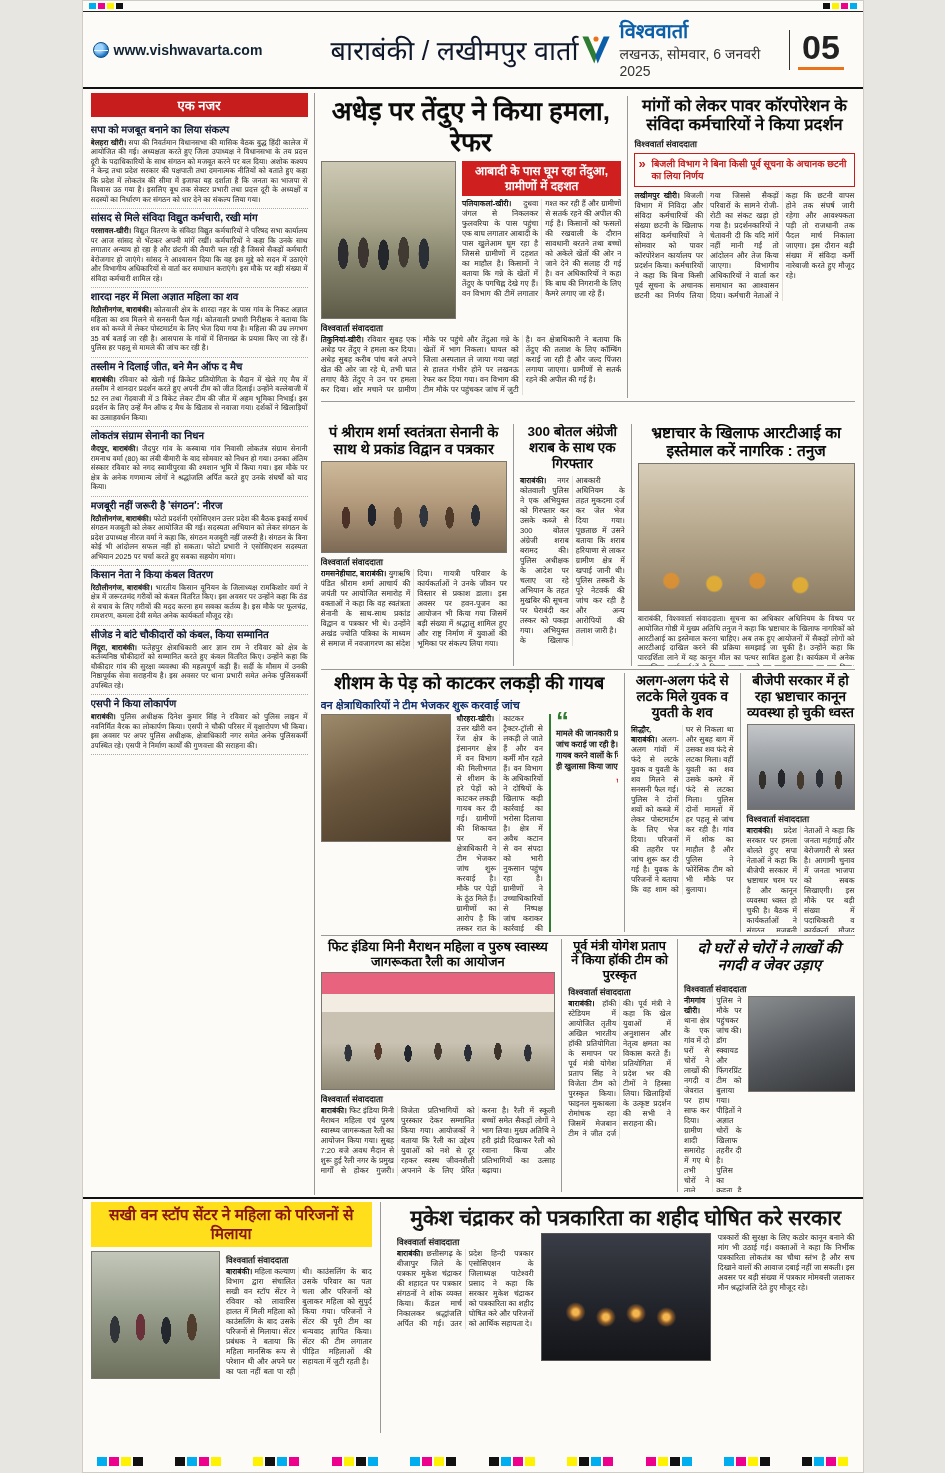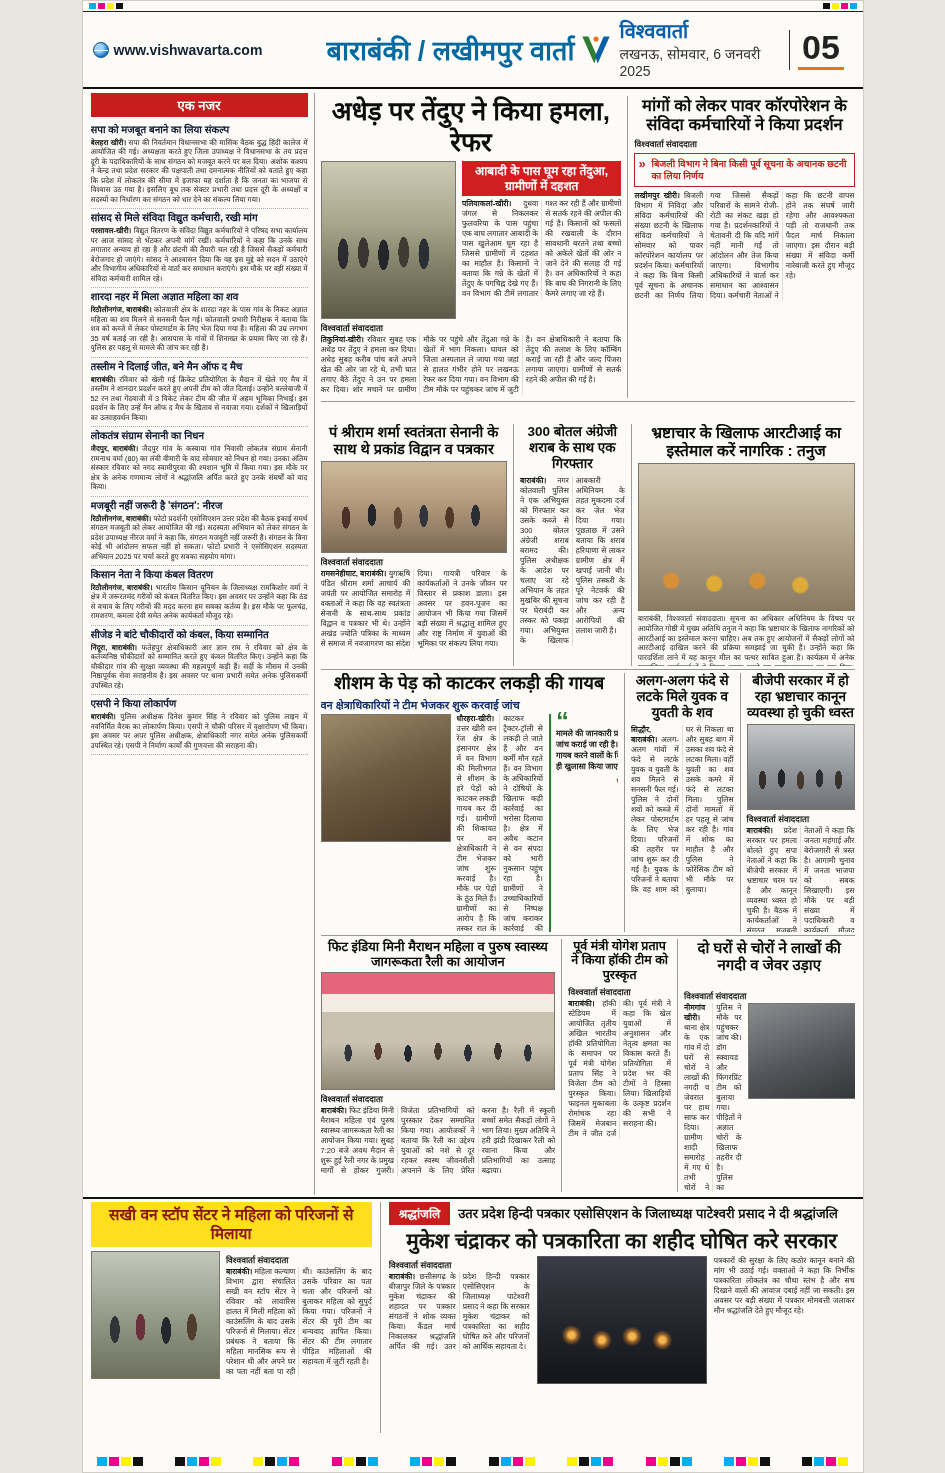--- a/index.html
+++ b/index.html
@@ -9,21 +9,21 @@
 
   
   .topmarks { height:10px; display:flex; justify-content:space-between; padding:2px 6px; }
   .mkgrp { display:flex; gap:2px; }
   .mk { width:7px; height:6px; }
   .c{background:#00aeef}.m{background:#ec008c}.y{background:#fff200}.k{background:#111}
   .masthead { height:78px; border-top:1px solid #222; border-bottom:2px solid #111; display:flex; align-items:center; padding:4px 10px; }
   .site { display:flex; align-items:center; gap:5px; width:230px; font-weight:bold; font-size:14px; color:#123; cursor:pointer; }
   .globe { width:16px; height:16px; border-radius:50%; background:radial-gradient(circle at 35% 35%, #9fd4ff 0 30%, #1b74c0 70%); border:1px solid #0d4d85; position:relative; }
   .globe:after{content:""; position:absolute; left:0; right:0; top:7px; height:1px; background:#e8f4ff;}
-  .section-title { flex:1; text-align:center; font-size:27px; font-weight:bold; letter-spacing:0; color:#0369a1; }
+  .section-title { flex:1; text-align:right; font-size:27px; font-weight:normal; letter-spacing:0; color:#0f172a; }
   .brandblock { display:flex; align-items:center; gap:7px; width:210px; justify-content:flex-start; }
   .vlogo { width:34px; height:34px; flex:none; }
   .brandname { font-size:20px; font-weight:bold; color:#0b5ea8; line-height:1; }
   .edition { font-size:14px; color:#333; margin-top:3px; }
   .pagenum-block { width:64px; border-left:1.5px solid #333; text-align:center; }
   .pagenum { font-size:34px; font-weight:bold; color:#222; line-height:1; }
   .pagenum-bar { height:3px; width:46px; background:#e8731a; margin:3px auto 0; }
 
   
   .content { display:flex; height:1106px; padding:4px 8px 0; gap:6px; }
@@ -124,26 +124,26 @@
     radial-gradient(ellipse 6px 14px at 8% 55%, #32343c 60%, transparent 62%),
     radial-gradient(ellipse 6px 14px at 22% 52%, #54392c 60%, transparent 62%),
     radial-gradient(ellipse 6px 14px at 36% 56%, #22262e 60%, transparent 62%),
     radial-gradient(ellipse 6px 14px at 50% 52%, #463a30 60%, transparent 62%),
     radial-gradient(ellipse 6px 14px at 64% 55%, #2a2e36 60%, transparent 62%),
     radial-gradient(ellipse 6px 14px at 78% 52%, #3c332a 60%, transparent 62%),
     radial-gradient(ellipse 6px 14px at 92% 55%, #2e3138 60%, transparent 62%);}
   .hockey { flex:21%; }
   .hockey .hl { font-size:12.5px; }
   .theft { flex:34%; }
-  .theft .hl { font-size:15px; margin-bottom:16px; }
+  .theft .hl { font-size:15px; margin-bottom:9px;font-style:italic; }
   .theft-body { display:flex; gap:6px; }
   .ph-dark { width:140px; height:96px; flex:none; background:linear-gradient(160deg,#8a8d90 0%,#55585c 50%,#2e3033 100%); }
 
   
-  .bottom { display:flex; height:236px; padding:3px 8px 0; gap:8px; border-top:2px solid #111; margin-top:2px; }
+  .bottom { display:flex; height:236px; padding:3px 8px 0; gap:16px; border-top:2px solid #111; margin-top:2px; }
   .sakhi { width:38%; border-right:1px solid #999; padding-right:8px; overflow:hidden; }
   .sakhi-hl { background:#ffdf1b; color:#8a1515; font-weight:bold; font-size:15.5px; text-align:center; padding:4px 6px; line-height:1.2; }
   .sakhi-body { display:flex; gap:6px; margin-top:4px; }
   .ph-outdoor { width:46%; height:128px; flex:none; background:linear-gradient(180deg,#c3c7ba 0%,#9aa08e 45%,#6c705d 100%); position:relative;}
   .ph-outdoor:after{content:""; position:absolute; inset:26% 8% 10% 8%; background:
     radial-gradient(ellipse 8px 22px at 12% 55%, #303338 60%, transparent 62%),
     radial-gradient(ellipse 8px 22px at 36% 52%, #69323b 60%, transparent 62%),
     radial-gradient(ellipse 8px 22px at 60% 56%, #24272e 60%, transparent 62%),
     radial-gradient(ellipse 8px 22px at 84% 52%, #513d2e 60%, transparent 62%);}
   .tribute { flex:1; overflow:hidden; }
@@ -351,24 +351,20 @@
       <div class="sakhi-body">
         <div class="photo ph-outdoor"></div>
         <div style="flex:1; min-width:0">
           <div class="byline">विश्ववार्ता संवाददाता</div>
           <p class="btxt cols2"><span class="dl">बाराबंकी।</span> <span>महिला कल्याण विभाग द्वारा संचालित सखी वन स्टॉप सेंटर ने रविवार को लावारिस हालत में मिली महिला को काउंसलिंग के बाद उसके परिजनों से मिलाया। सेंटर प्रबंधक ने बताया कि महिला मानसिक रूप से परेशान थी और अपने घर का पता नहीं बता पा रही थी। काउंसलिंग के बाद उसके परिवार का पता चला और परिजनों को बुलाकर महिला को सुपुर्द किया गया। परिजनों ने सेंटर की पूरी टीम का धन्यवाद ज्ञापित किया। सेंटर की टीम लगातार पीड़ित महिलाओं की सहायता में जुटी रहती है।</span></p>
         </div>
       </div>
     </article>
 
     <article class="tribute">
-      <div class="tribstrip">
-        <div class="triblabel">श्रद्धांजलि</div>
-        <div class="tribstriphl">उतर प्रदेश हिन्दी पत्रकार एसोसिएशन के जिलाध्यक्ष पाटेश्वरी प्रसाद ने दी श्रद्धांजलि</div>
-      </div>
       <h1 class="tribhl">मुकेश चंद्राकर को पत्रकारिता का शहीद घोषित करे सरकार</h1>
       <div class="trib-body">
         <div class="trib-col">
           <div class="byline">विश्ववार्ता संवाददाता</div>
           <p class="btxt cols2"><span class="dl">बाराबंकी।</span> <span>छत्तीसगढ़ के बीजापुर जिले के पत्रकार मुकेश चंद्राकर की शहादत पर पत्रकार संगठनों ने शोक व्यक्त किया। कैंडल मार्च निकालकर श्रद्धांजलि अर्पित की गई। उतर प्रदेश हिन्दी पत्रकार एसोसिएशन के जिलाध्यक्ष पाटेश्वरी प्रसाद ने कहा कि सरकार मुकेश चंद्राकर को पत्रकारिता का शहीद घोषित करे और परिजनों को आर्थिक सहायता दे।</span></p>
         </div>
         <div class="photo ph-vigil"></div>
         <div class="trib-col">
           <p class="btxt">पत्रकारों की सुरक्षा के लिए कठोर कानून बनाने की मांग भी उठाई गई। वक्ताओं ने कहा कि निर्भीक पत्रकारिता लोकतंत्र का चौथा स्तंभ है और सच दिखाने वालों की आवाज दबाई नहीं जा सकती। इस अवसर पर बड़ी संख्या में पत्रकार मोमबत्ती जलाकर मौन श्रद्धांजलि देते हुए मौजूद रहे।</p>
         </div>

